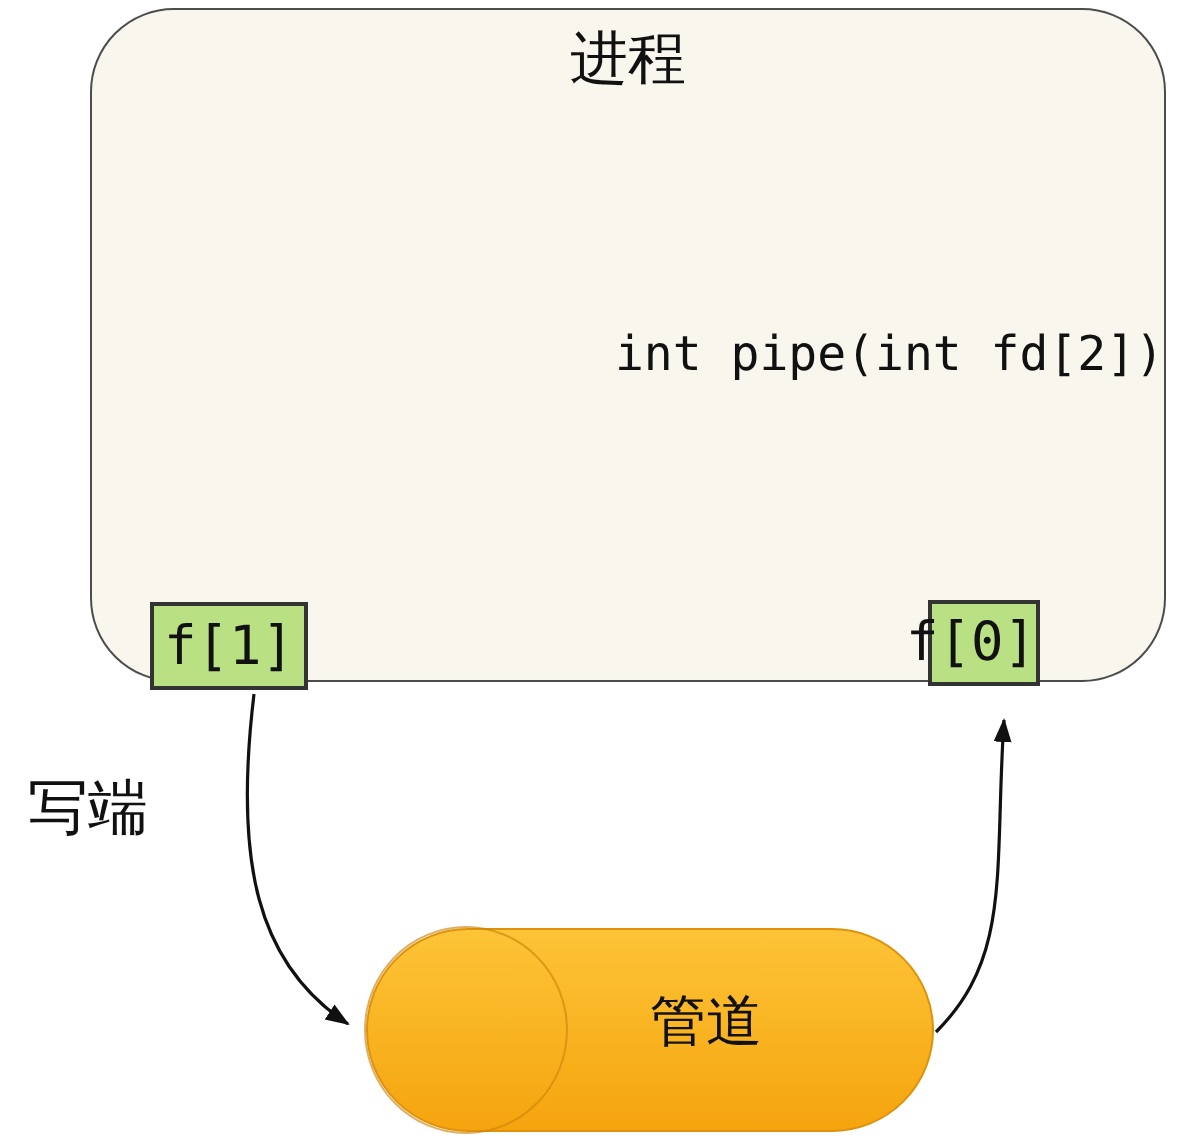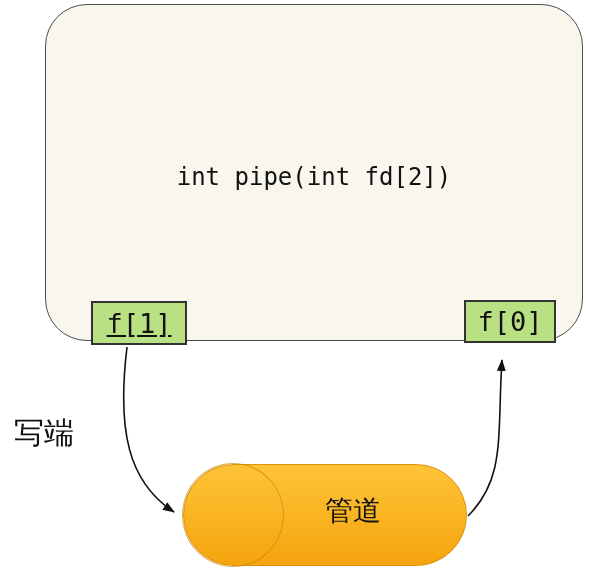--- a/index.html
+++ b/index.html
@@ -35,45 +35,44 @@
   .process-title{
     position:absolute;
     left:0;right:0;top:10px;
     text-align:center;
     font-size:29px;
     line-height:1.1;
   }
   .process-code{
     position:absolute;
     left:0;right:0;top:158px;
-    text-align:center;
+    text-align:right;
     font-family:"DejaVu Sans Mono", monospace;
     font-size:24px;
     line-height:1.2;
   }
   
   .fd-box{
     position:absolute;
     box-sizing:border-box;
     background:var(--fd-fill);
     border:2px solid var(--fd-border);
     display:flex;align-items:center;justify-content:center;
     font-family:"DejaVu Sans Mono", monospace;
     font-size:27px;
     z-index:3;
   }
-  .fd-write{left:91px;top:301px;width:96px;height:44px;text-decoration:underline;}
-  .fd-read{left:464px;top:300px;width:92px;height:43px;}
+  .fd-write{left:75px;top:301px;width:79px;height:44px;}
+  .fd-read{left:464px;top:300px;width:56px;height:43px;justify-content:flex-end;}
   
   .end-label{
     position:absolute;
     font-size:30px;
     line-height:1.1;
     z-index:2;
-    margin-top:28px;
   }
   .end-label.write{left:14px;top:388px;}
   .end-label.read{left:526px;top:389px;}
   
   .pipe-body{
     position:absolute;
     left:183px;top:464px;
     width:284px;height:102px;
     box-sizing:border-box;
     border-radius:51px;
@@ -114,20 +113,21 @@
     stroke-width:1.6;
   }
   .arrow-head{fill:var(--arrow);}
 </style>
 </head>
 <body>
 
 <div class="canvas">
 
   <div class="process-box">
+    <div class="process-title">进程</div>
     <div class="process-code">int pipe(int fd[2])</div>
   </div>
 
   <div class="fd-box fd-write">
     <span>f[1]</span>
   </div>
   <div class="fd-box fd-read">
     <span>f[0]</span>
   </div>
 

